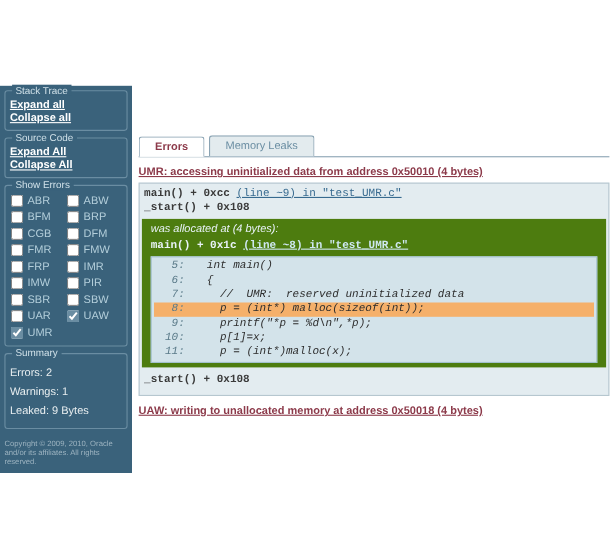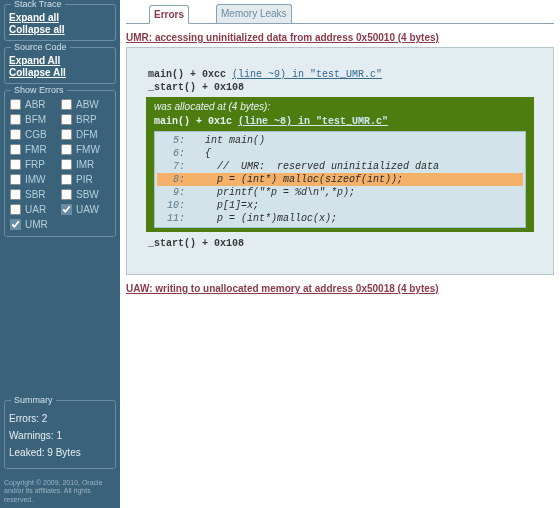--- a/index.html
+++ b/index.html
@@ -5,21 +5,21 @@
   html, body {
     margin: 0;
     padding: 0;
     width: 560px;
     height: 508px;
     font-family: Verdana, Arial, sans-serif;
     font-size: 10px;
     background: #fff;
     overflow: hidden;
   }
-  .root { display:flex; width:560px; height:508px; }
+  .root { display:flex; width:560px; height:508px;align-items:center; }
   .sidebar {
     width:120px; flex:0 0 120px;
     background:#3a627b;
     color:#e8eef0;
     padding: 4px 4px 0 4px;
     box-sizing:border-box;
     display:flex; flex-direction:column;
   }
   .panel {
     border:1px solid #6a8da2;
@@ -67,49 +67,48 @@
     flex:1;
     padding: 4px 6px 6px 6px;
     box-sizing:border-box;
     overflow:auto;
   }
   .tabs {
     display:flex;
     border-bottom:1px solid #8aa3b3;
   }
   .tab {
-    padding:3px 4px;
+    padding:3px 14px;
     font-size:10px;
     color:#6a8da2;
     background:#e3ebee;
     border:1px solid #8aa3b3;
     border-bottom:none;
     margin-right:4px;
     border-radius:3px 3px 0 0;
     cursor:pointer;
-    margin-left:23px;
   }
   .tab.active {
     color:#8c3a4a;
     background:#fff;
     font-weight:bold;
     position:relative;
     top:1px;
     border-bottom:1px solid #fff;
   }
   .err-title {
     margin:8px 0 4px 0;
     font-size:10px;
     font-weight:bold;
   }
   .err-title a { color:#8c3a4a; }
   .err-box {
     border:1px solid #b6c7cf;
     background:#e3ecf0;
-    padding:19px;
+    padding:2px;
     font-family: "Courier New", monospace;
     font-size:10px;
     color:#3a3a3a;
   }
   .stack-line { font-weight:bold; margin:2px 2px; }
   .stack-line .loc { color:#376a8f; text-decoration:underline; font-weight:normal;}
   .alloc-block {
     background:#4d7c0f;
     color:#e8f2f7;
     padding:4px 8px;

